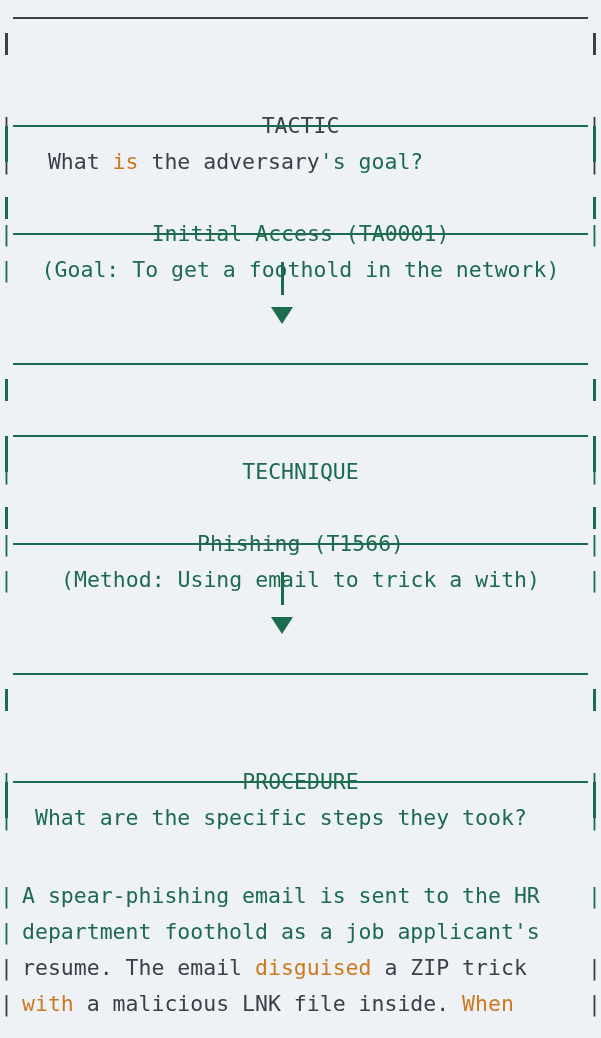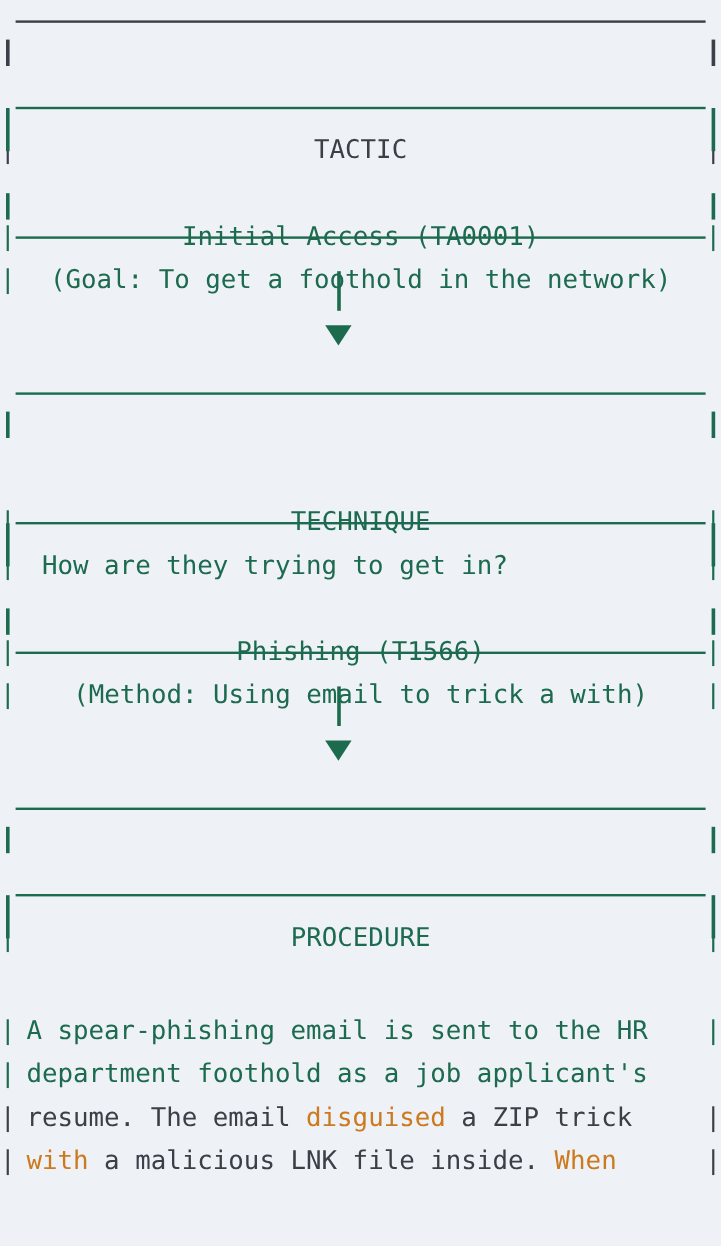--- a/index.html
+++ b/index.html
@@ -140,20 +140,27 @@
     </div>
 
     <div class="row">
       <div class="row-inner">
         <span class="pipe dark">|</span>
         <span class="rowtext t-dark">TACTIC</span>
         <span class="pipe dark">|</span>
       </div>
     </div>
 
+    <div class="row">
+      <div class="row-inner">
+        <span class="pipe dark">|</span>
+        <span class="rowtext left"><span class="t-dark">  What </span><span class="t-orange">is</span><span class="t-dark"> the adversary</span><span class="t-green">'s goal?</span></span>
+        <span class="pipe dark">|</span>
+      </div>
+    </div>
 
     <div class="hr green mid">
       <span class="cap"></span>
       <span class="bar"></span>
       <span class="cap"></span>
     </div>
 
     <div class="row">
       <div class="row-inner">
         <span class="pipe green">|</span>
@@ -191,27 +198,20 @@
     </div>
 
     <div class="row">
       <div class="row-inner">
         <span class="pipe green">|</span>
         <span class="rowtext t-green">TECHNIQUE</span>
         <span class="pipe green">|</span>
       </div>
     </div>
 
-    <div class="row">
-      <div class="row-inner">
-        <span class="pipe green">|</span>
-        <span class="rowtext left t-green"> How are they trying to get in?</span>
-        <span class="pipe green">|</span>
-      </div>
-    </div>
 
     <div class="hr green mid">
       <span class="cap"></span>
       <span class="bar"></span>
       <span class="cap"></span>
     </div>
 
     <div class="row">
       <div class="row-inner">
         <span class="pipe green">|</span>
@@ -249,20 +249,27 @@
     </div>
 
     <div class="row">
       <div class="row-inner">
         <span class="pipe green">|</span>
         <span class="rowtext t-green">PROCEDURE</span>
         <span class="pipe green">|</span>
       </div>
     </div>
 
+    <div class="row">
+      <div class="row-inner">
+        <span class="pipe green">|</span>
+        <span class="rowtext left t-green"> What are the specific steps they took?</span>
+        <span class="pipe green">|</span>
+      </div>
+    </div>
 
     <div class="hr green mid">
       <span class="cap"></span>
       <span class="bar"></span>
       <span class="cap"></span>
     </div>
 
     <div class="spacer-6"></div>
 
     <div class="row">

